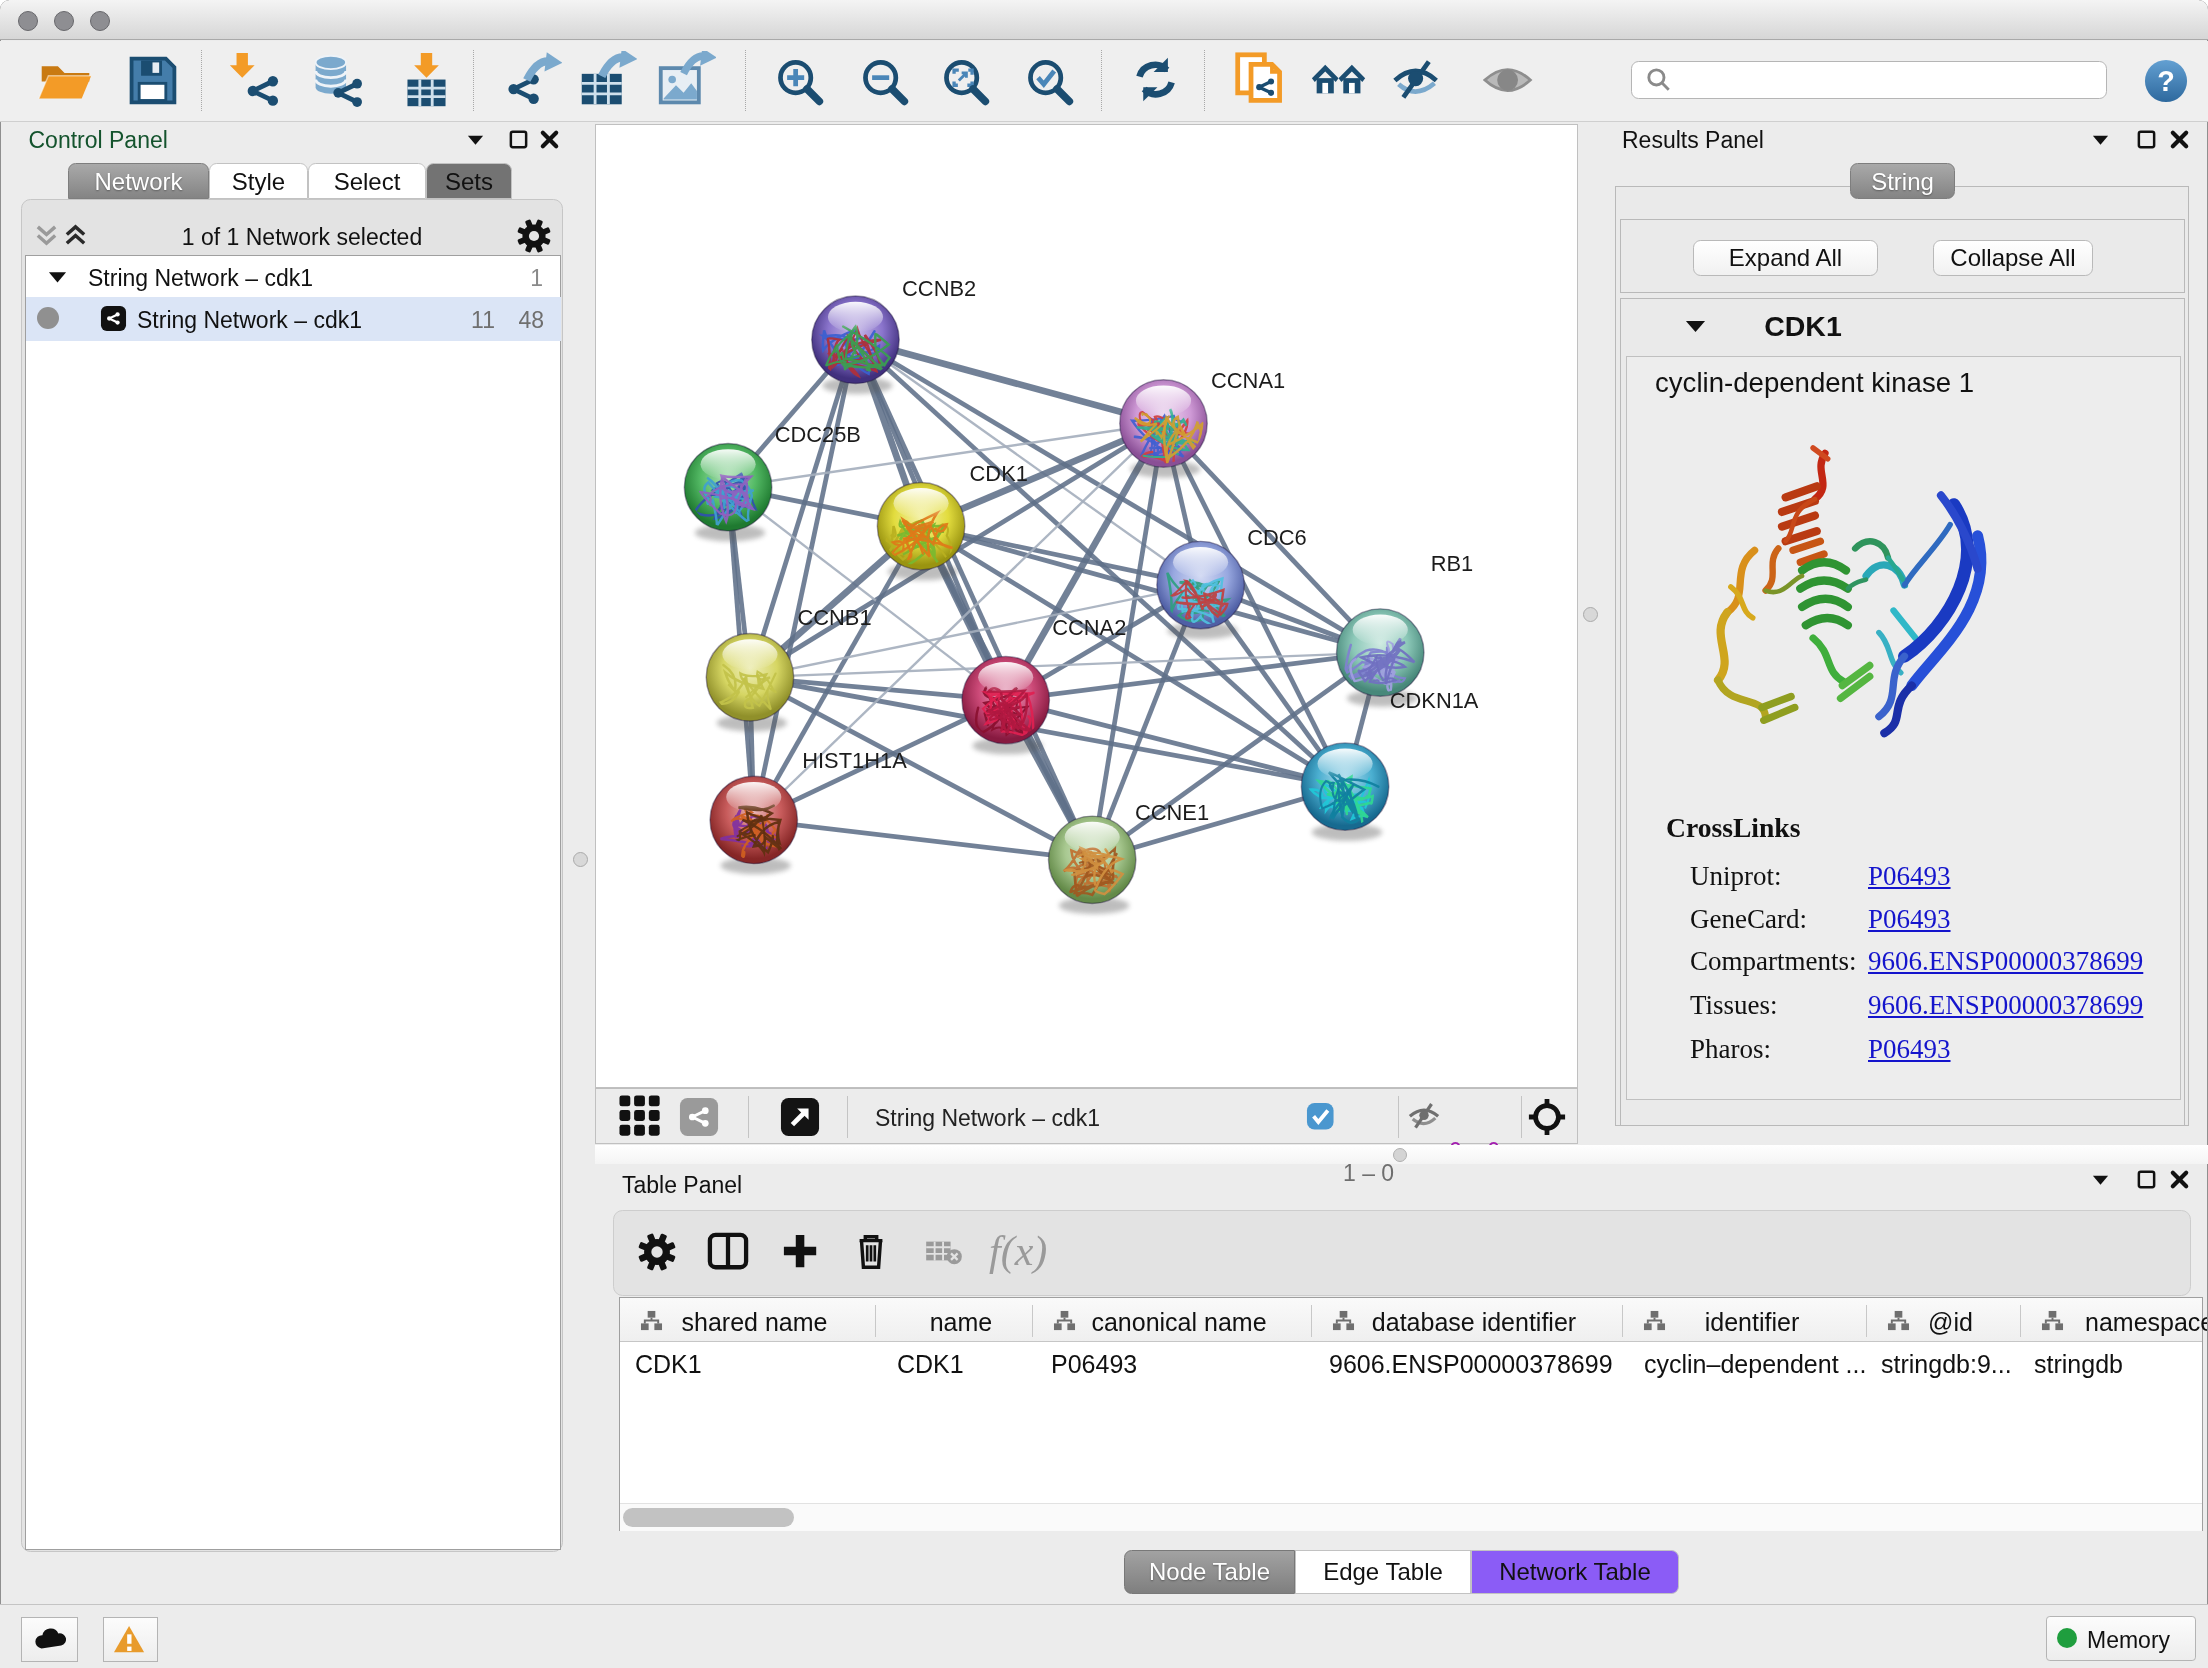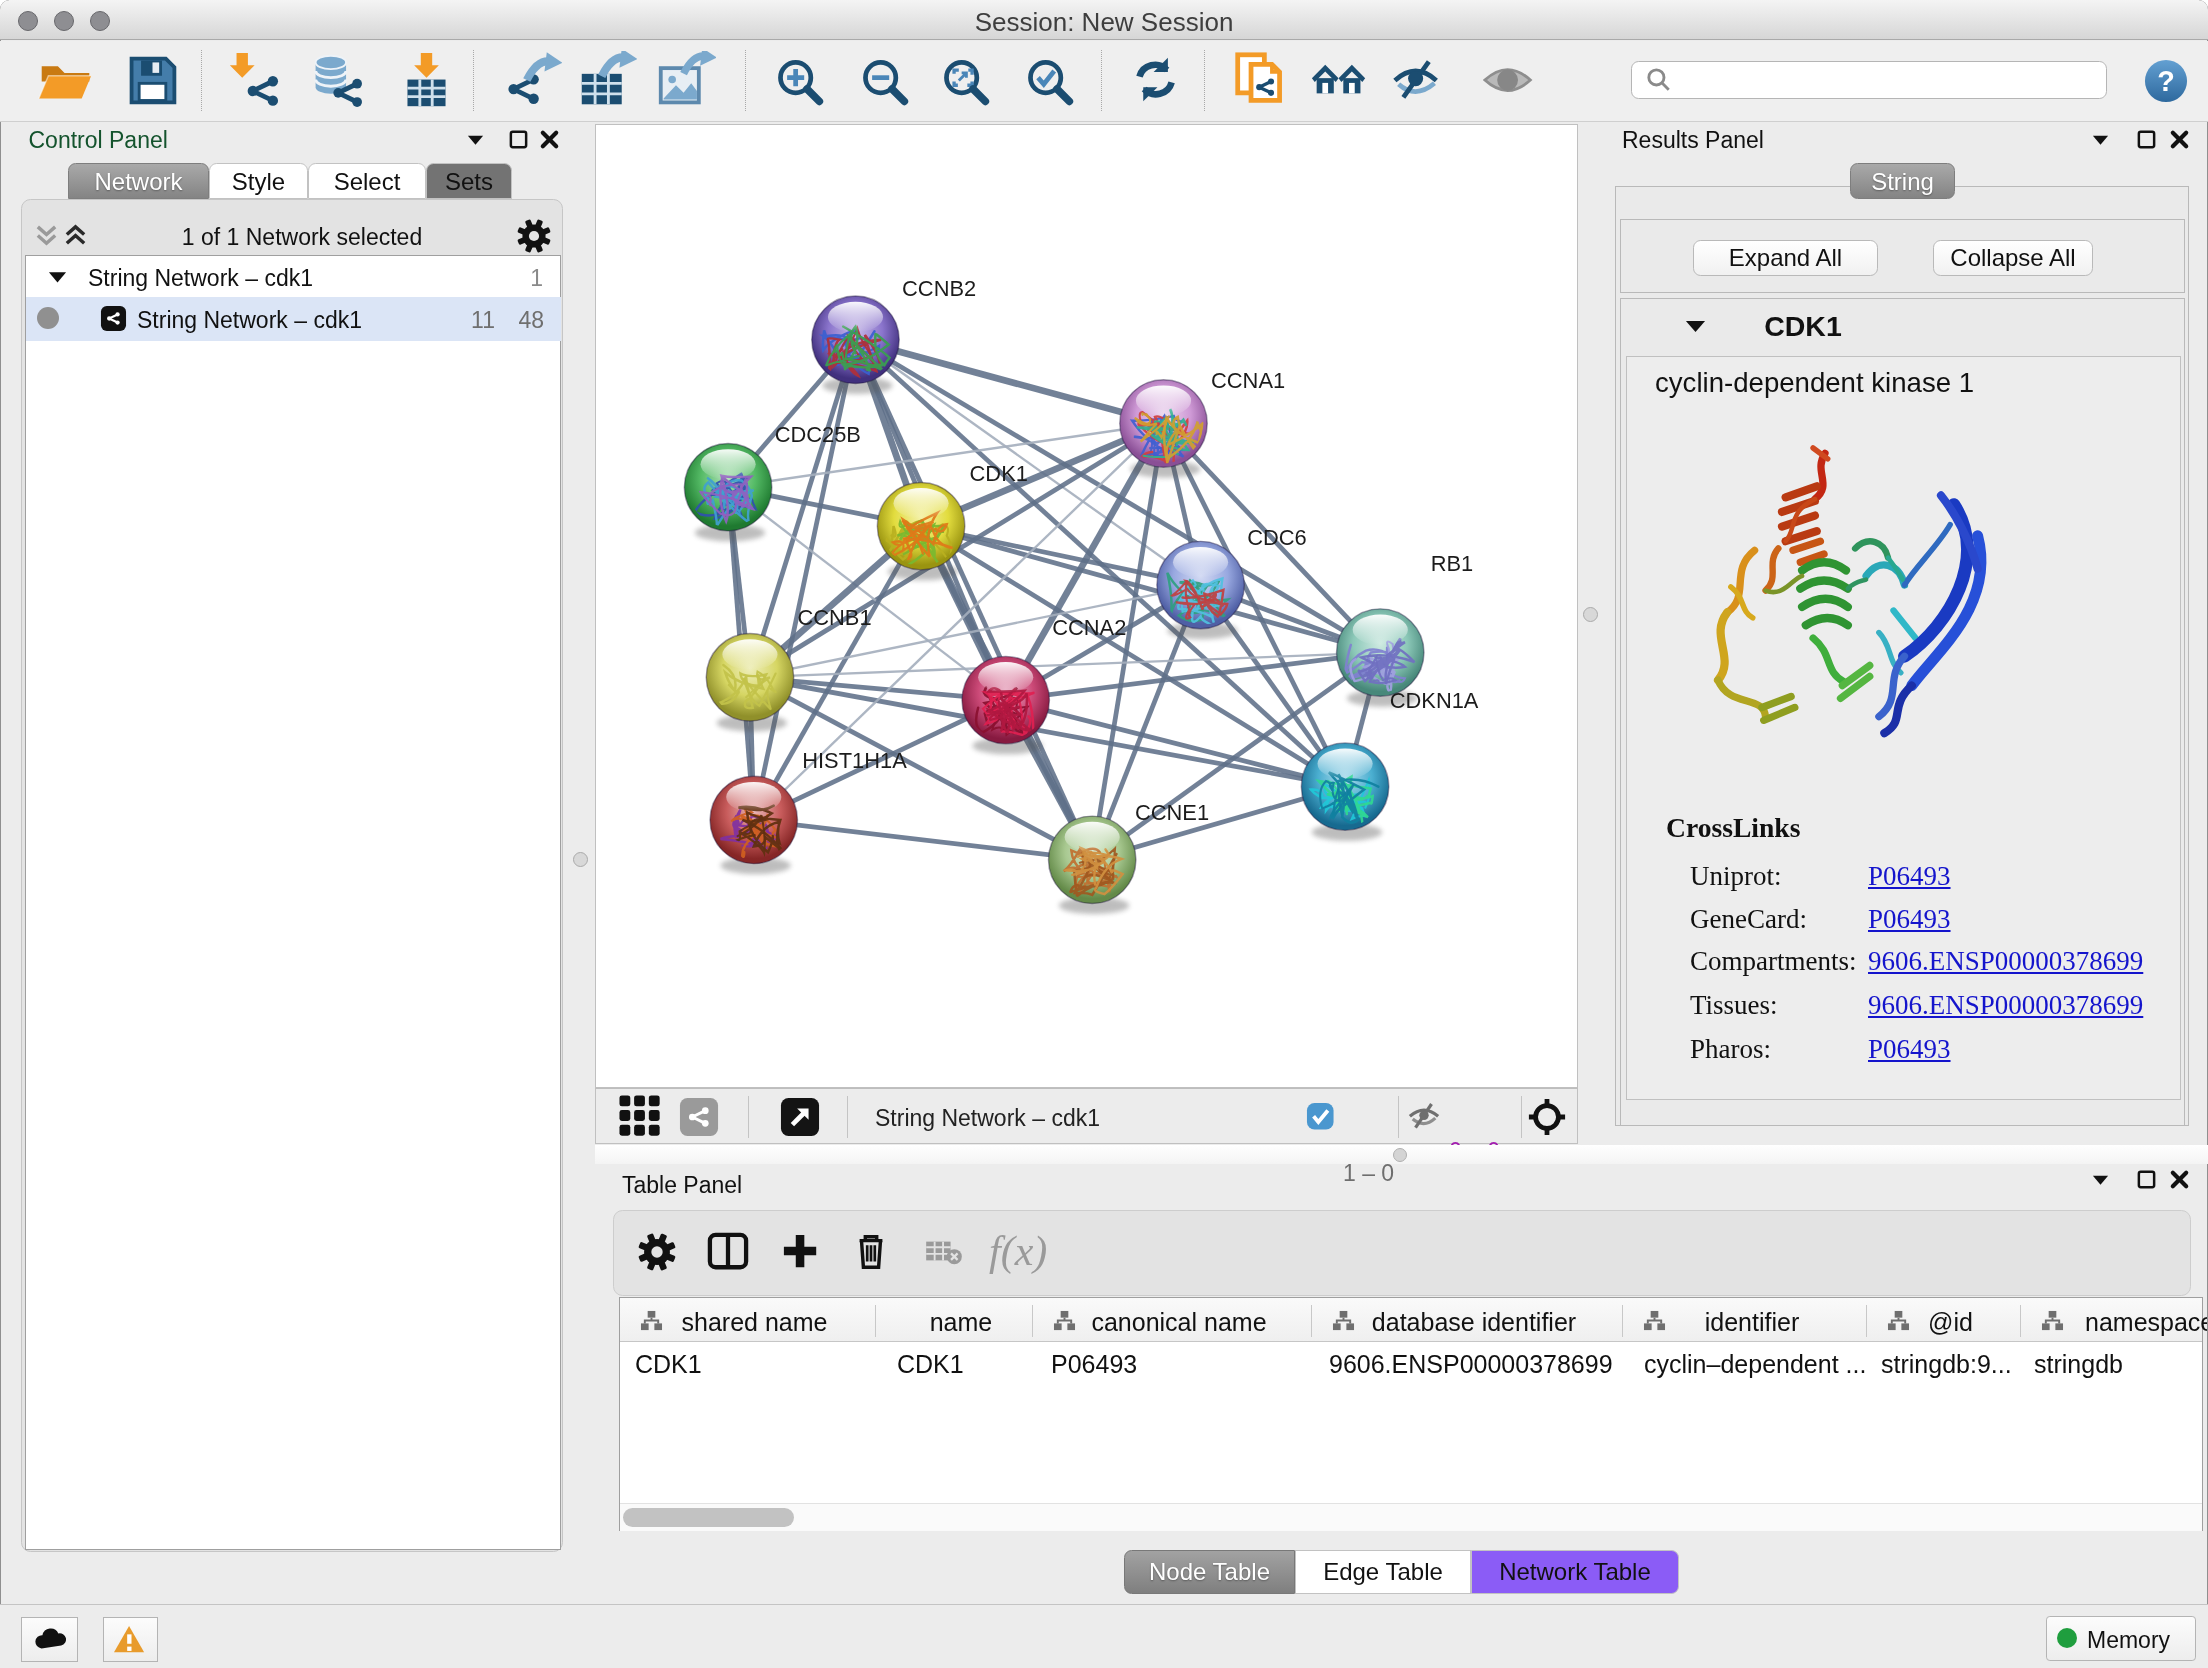--- a/index.html
+++ b/index.html
@@ -1,18 +1,17 @@
 <!DOCTYPE html>
 <html style="font-size:15px"><head><meta charset="utf-8"><style>html,body{margin:0;padding:0;background:#fff;}*{box-sizing:border-box;}body{font-family:"Liberation Sans",sans-serif;-webkit-font-smoothing:antialiased;}</style></head><body>
 <div style="position:relative;width:2208px;height:1668px;overflow:hidden;background:#ececec;border-radius:9.5px 9.5px 0 0;box-shadow:inset 0 0 0 1px #8f8f8f;">
     <div style="position:absolute;left:0;top:0;width:2208px;height:40px;background:linear-gradient(#f4f4f4,#d6d6d6);border-bottom:1px solid #a9a9a9;border-radius:9.5px 9.5px 0 0;"></div>
     <div style="position:absolute;left:18px;top:10.5px;width:20px;height:20px;border-radius:50%;background:#8e8e92;border:1px solid #68686c;"></div>
     <div style="position:absolute;left:54px;top:10.5px;width:20px;height:20px;border-radius:50%;background:#8e8e92;border:1px solid #68686c;"></div>
     <div style="position:absolute;left:90px;top:10.5px;width:20px;height:20px;border-radius:50%;background:#8e8e92;border:1px solid #68686c;"></div>
-    <div style="position:absolute;left:0;top:6.7px;width:2208px;height:28.5px;text-align:center;font-size:26px;font-weight:500;color:#3e3e3e;">Session: New Session</div>
     <div style="position:absolute;left:0;top:41px;width:2208px;height:81px;background:#efefef;border-bottom:1px solid #cfcfcf;"></div>
     <svg style="position:absolute;left:36px;top:51px" width="59" height="59" viewBox="0 0 62 62">
       <path d="M6,16 h17 l7,7 h26 v9 H6 z" fill="#c97a12"></path>
       <path d="M3,50 L13,26 h45 L48,50 z" fill="#f39b27"></path>
       <path d="M3,50 L13,26 h45" fill="none" stroke="#fff" stroke-width="1.5" opacity="0.5"></path>
     </svg>
     <svg style="position:absolute;left:123px;top:51px" width="59" height="59" viewBox="0 0 62 62">
       <path d="M9,8 h36 l9,9 v37 H9 z" fill="#447daa" stroke="#1b4d71" stroke-width="4"></path>
       <rect x="19" y="10" width="22" height="16" fill="#1b4d71"></rect>
       <rect x="31" y="12" width="7" height="11" fill="#e8eef4"></rect>

